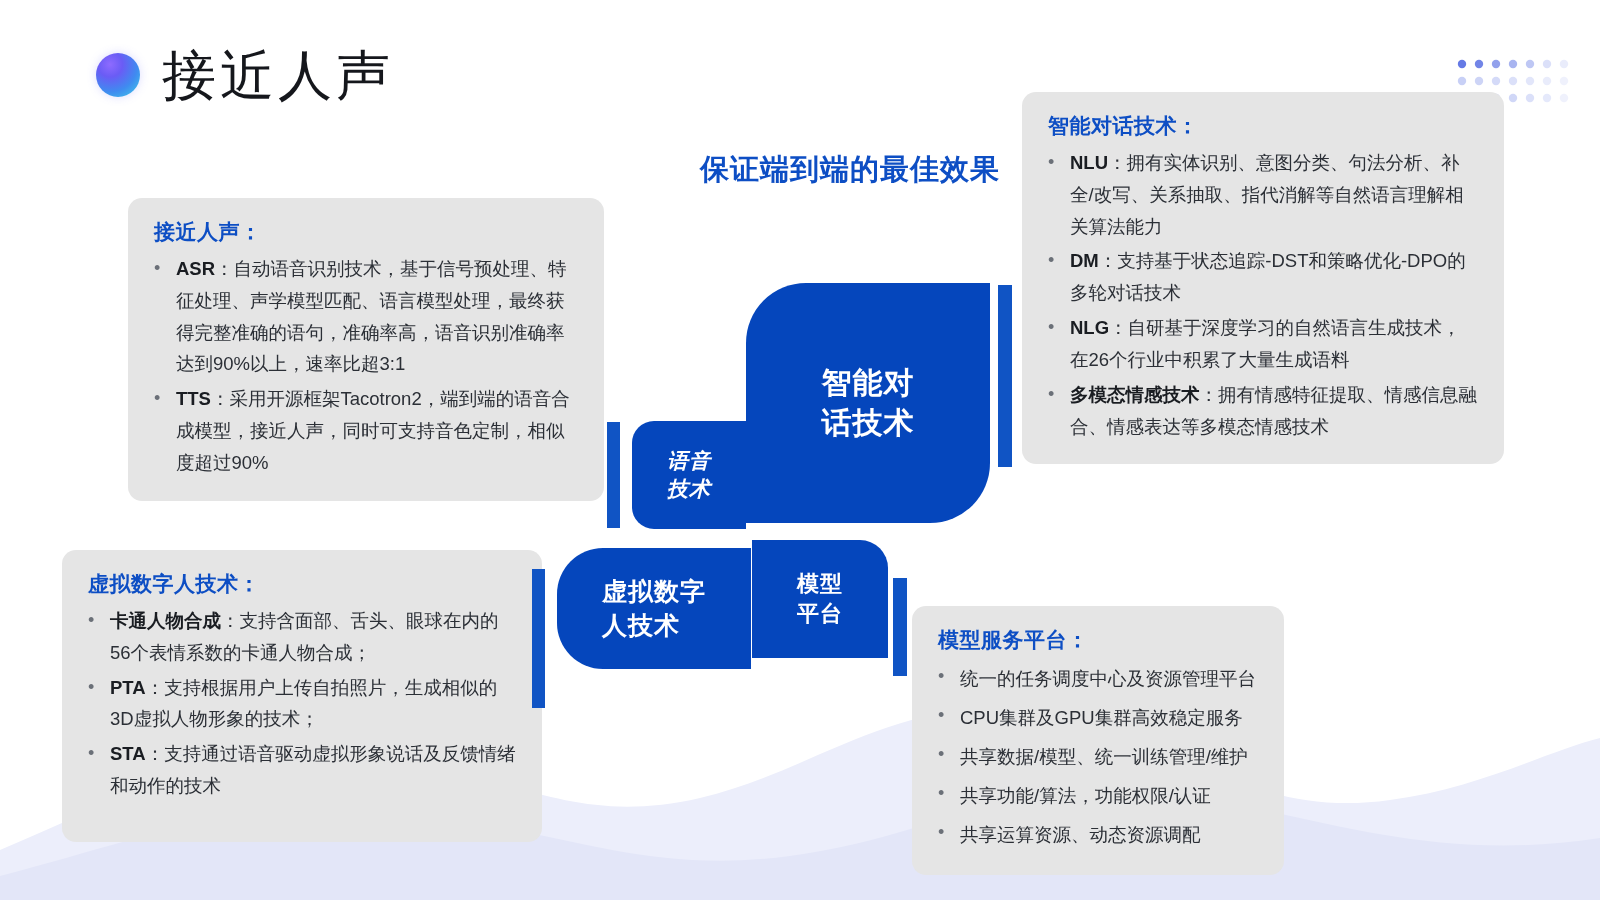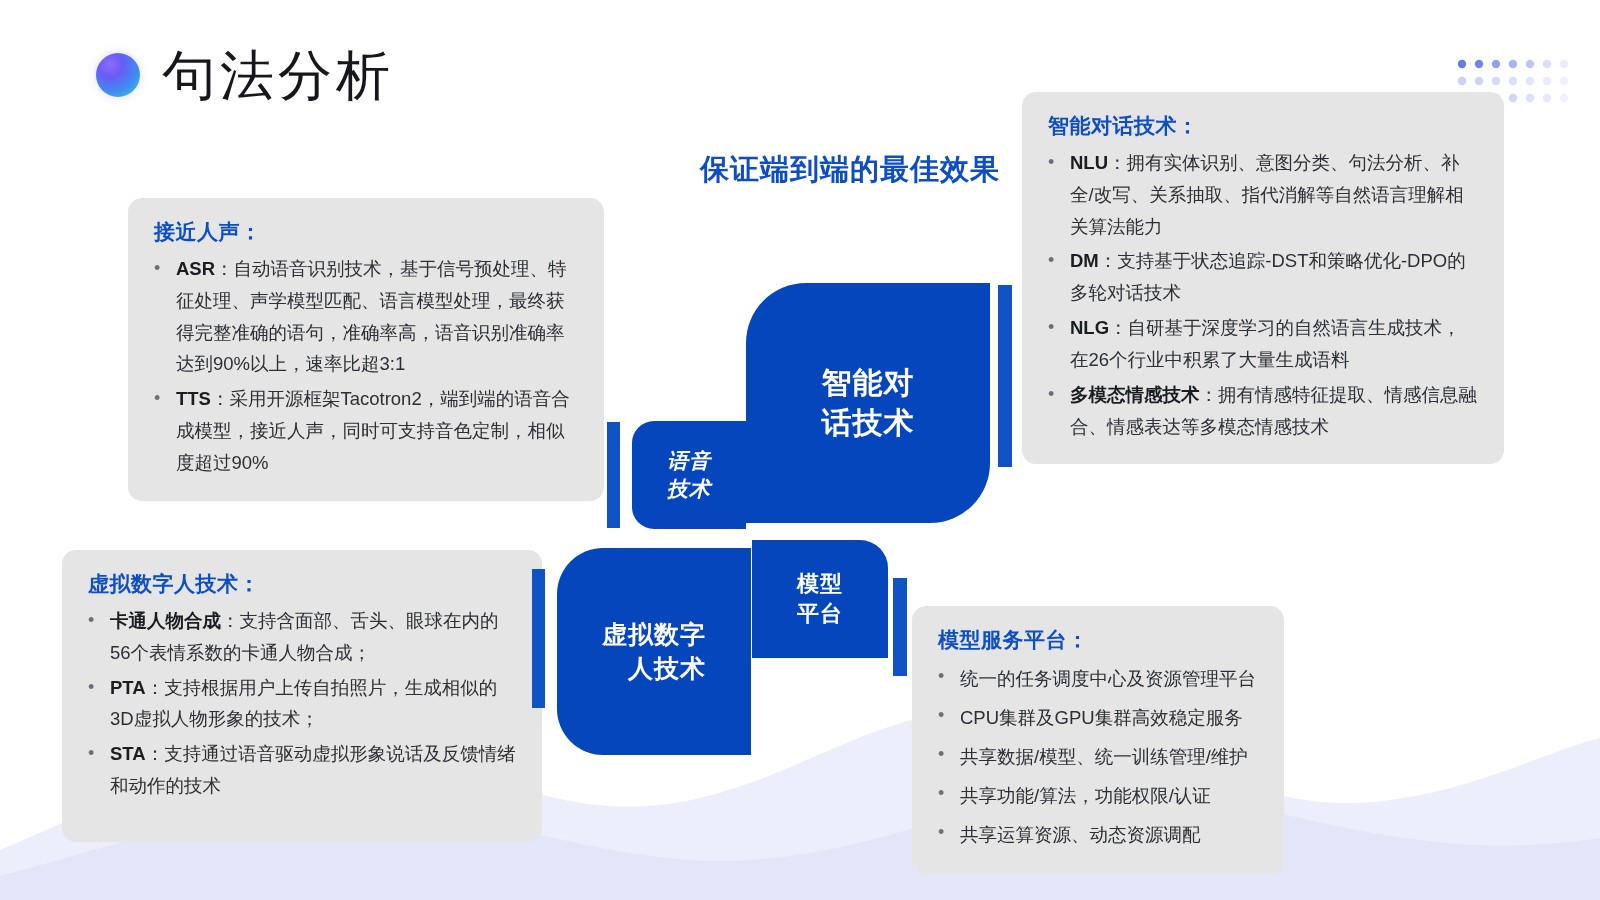--- a/index.html
+++ b/index.html
@@ -21,29 +21,29 @@
     background:radial-gradient(circle at 32% 26%, #8e6bff 0%, #6a5cf5 28%, #3f8bf0 62%, #3fd0e8 100%);
     box-shadow:0 0 10px rgba(120,120,255,.25); flex:0 0 auto; }
   #title-text { font-size:54px; color:#15171c; letter-spacing:4px; line-height:1; font-weight:400; }
 
   
   #headline { position:absolute; left:640px; top:148px; width:420px; text-align:center; z-index:6; }
   #headline div { font-size:29px; font-weight:bold; color:#0d4ec4; line-height:1.5; letter-spacing:1px; }
 
   
   .tile { position:absolute; background:#0546bc; color:#fff; font-weight:bold;
-          display:flex; align-items:center; justify-content:center; text-align:right;
+          display:flex; align-items:center; justify-content:center; text-align:left;
           line-height:1.35; z-index:4; letter-spacing:1px; }
   .bar  { position:absolute; background:#1054c4; z-index:3; }
 
   #tile-dialog { left:746px; top:283px; width:244px; height:240px;
                  border-radius:60px 0 60px 0; font-size:30px; }
   #tile-speech { left:632px; top:421px; width:114px; height:108px;
                  border-radius:22px 0 0 22px; font-size:21px;font-style:italic; }
-  #tile-avatar { left:557px; top:548px; width:194px; height:207px;
+  #tile-avatar { left:557px; top:548px; width:194px; height:121px;
                  border-radius:46px 0 0 46px; font-size:25px; }
   #tile-platform { left:752px; top:540px; width:136px; height:118px;
                  border-radius:0 28px 0 0; font-size:22px; }
 
   #bar-speech-a { left:607px; top:422px; width:13px; height:106px; }
   #bar-dialog-r { left:998px; top:285px; width:14px; height:182px; }
   #bar-avatar-a { left:532px; top:569px; width:13px; height:139px; }
   #bar-platform-r{ left:893px; top:578px; width:14px; height:98px; }
 
   
@@ -90,21 +90,21 @@
     <circle cx="40" cy="40" r="4.2" opacity="0.32"></circle>
     <circle cx="57" cy="40" r="4.2" opacity="0.26"></circle>
     <circle cx="74" cy="40" r="4.2" opacity="0.20"></circle>
     <circle cx="91" cy="40" r="4.2" opacity="0.14"></circle>
     <circle cx="108" cy="40" r="4.2" opacity="0.09"></circle>
   </g>
 </svg>
 
 <div id="title-row">
   <div id="title-dot"></div>
-  <div id="title-text">句法分析</div>
+  <div id="title-text">接近人声</div>
 </div>
 
 <div id="headline">
   <div>保证端到端的最佳效果</div>
 </div>
 
 <div class="bar" id="bar-speech-a"></div>
 <div class="bar" id="bar-dialog-r"></div>
 <div class="bar" id="bar-avatar-a"></div>
 <div class="bar" id="bar-platform-r"></div>

